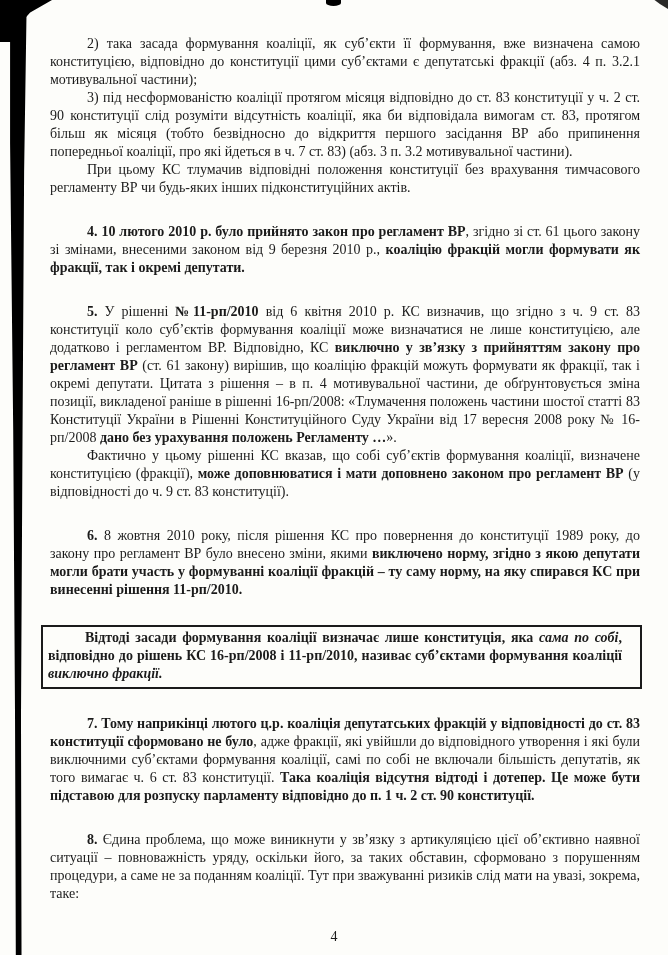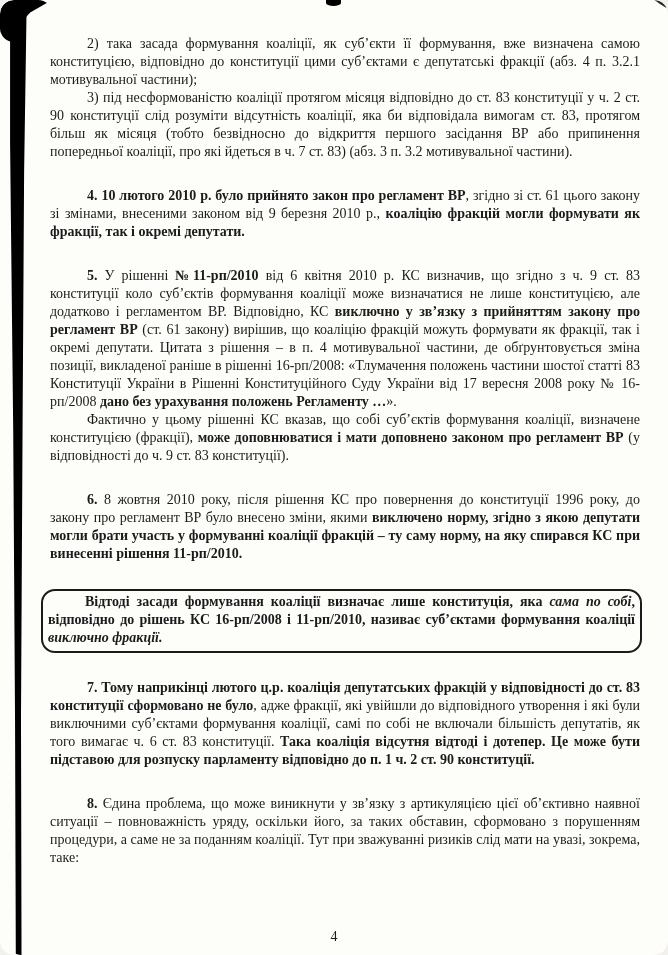--- a/index.html
+++ b/index.html
@@ -1,15 +1,15 @@
 <!DOCTYPE html>
 <html style="--paper: #fdfdfa; --ink: #1b1b1b; --edge: #000000;"><head>
 <meta charset="utf-8">
 <style>
-  * { box-sizing: border-box; border-radius: 14px; }
+  * { box-sizing: border-box; }
   html, body { margin: 0; padding: 0; }
   body {
     width: 668px; height: 955px;
     background: #f2f1ee;
     font-family: "Liberation Serif", serif;
   }
   .page {
     position: relative;
     width: 668px; height: 955px;
     background: var(--paper, #fdfdfa);
@@ -19,21 +19,21 @@
     position: absolute;
     left: 50px; top: 35px; width: 590px;
     color: var(--ink, #1b1b1b);
     font-size: 14px; line-height: 18px;
     text-align: justify;
   }
   .para { margin: 0; text-indent: 37px; }
   .para.gap { margin-top: 26px; }
   .para.boxed {
     border: 2px solid var(--ink, #111);
-    padding: 2px 5px 4px 5px;
+    padding: 2px 18px 4px 5px;
     margin-left: -9px; margin-right: -2px;
   }
   .b { font-weight: bold; }
   .i { font-style: italic; }
   .page-num {
     position: absolute; left: 0; right: 0; bottom: 10px;
     text-align: center; font-size: 14px;
     color: var(--ink, #1b1b1b);
   }
   .artifact { position: absolute; background: var(--edge, #000); }
@@ -59,22 +59,23 @@
 <body>
 
 <div class="page">
   <div class="artifact corner"></div>
   <div class="artifact strip"></div>
   <div class="artifact mark-top"></div>
   <div class="mark-top-right artifact"></div>
   <div class="doc-body">
       <p class="para"><span>2) така засада формування коаліції, як суб’єкти її формування, вже визначена самою конституцією, відповідно до конституції цими суб’єктами є депутатські фракції (абз. 4 п. 3.2.1 мотивувальної частини);</span></p>
       <p class="para"><span>3) під несформованістю коаліції протягом місяця відповідно до ст. 83 конституції у ч. 2 ст. 90 конституції слід розуміти відсутність коаліції, яка би відповідала вимогам ст. 83, протягом більш як місяця (тобто безвідносно до відкриття першого засідання ВР або припинення попередньої коаліції, про які йдеться в ч. 7 ст. 83) (абз. 3 п. 3.2 мотивувальної частини).</span></p>
+      <p class="para"><span>При цьому КС тлумачив відповідні положення конституції без врахування тимчасового регламенту ВР чи будь-яких інших підконституційних актів.</span></p>
       <p class="para gap"><span class="b">4. 10 лютого 2010 р. було прийнято закон про регламент ВР</span><span>, згідно зі ст. 61 цього закону зі змінами, внесеними законом від 9 березня 2010 р., </span><span class="b">коаліцію фракцій могли формувати як фракції, так і окремі депутати.</span></p>
       <p class="para gap"><span class="b">5.</span><span> У рішенні </span><span class="b">№11-рп/2010</span><span> від 6 квітня 2010 р. КС визначив, що згідно з ч. 9 ст. 83 конституції коло суб’єктів формування коаліції може визначатися не лише конституцією, але додатково і регламентом ВР. Відповідно, КС </span><span class="b">виключно у зв’язку з прийняттям закону про регламент ВР</span><span> (ст. 61 закону) вирішив, що коаліцію фракцій можуть формувати як фракції, так і окремі депутати. Цитата з рішення – в п. 4 мотивувальної частини, де обґрунтовується зміна позиції, викладеної раніше в рішенні 16-рп/2008: «Тлумачення положень частини шостої статті 83 Конституції України в Рішенні Конституційного Суду України від 17 вересня 2008 року № 16-рп/2008 </span><span class="b">дано без урахування положень Регламенту …</span><span>».</span></p>
       <p class="para"><span>Фактично у цьому рішенні КС вказав, що собі суб’єктів формування коаліції, визначене конституцією (фракції), </span><span class="b">може доповнюватися і мати доповнено законом про регламент ВР</span><span> (у відповідності до ч. 9 ст. 83 конституції).</span></p>
-      <p class="para gap"><span class="b">6.</span><span> 8 жовтня 2010 року, після рішення КС про повернення до конституції 1996 року, до закону про регламент ВР було внесено зміни, якими </span><span class="b">виключено норму, згідно з якою депутати могли брати участь у формуванні коаліції фракцій – ту саму норму, на яку спирався КС при винесенні рішення 11-рп/2010.</span></p>
+      <p class="para gap"><span class="b">6.</span><span> 8 жовтня 2010 року, після рішення КС про повернення до конституції 1989 року, до закону про регламент ВР було внесено зміни, якими </span><span class="b">виключено норму, згідно з якою депутати могли брати участь у формуванні коаліції фракцій – ту саму норму, на яку спирався КС при винесенні рішення 11-рп/2010.</span></p>
       <p class="para gap boxed"><span class="b">Відтоді засади формування коаліції визначає лише конституція, яка </span><span class="b i">сама по собі</span><span class="b">, відповідно до рішень КС 16-рп/2008 і 11-рп/2010, називає суб’єктами формування коаліції </span><span class="b i">виключно фракції.</span></p>
       <p class="para gap"><span class="b">7. Тому наприкінці лютого ц.р. коаліція депутатських фракцій у відповідності до ст. 83 конституції сформовано не було</span><span>, адже фракції, які увійшли до відповідного утворення і які були виключними суб’єктами формування коаліції, самі по собі не включали більшість депутатів, як того вимагає ч. 6 ст. 83 конституції. </span><span class="b">Така коаліція відсутня відтоді і дотепер. Це може бути підставою для розпуску парламенту відповідно до п. 1 ч. 2 ст. 90 конституції.</span></p>
       <p class="para gap"><span class="b">8.</span><span> Єдина проблема, що може виникнути у зв’язку з артикуляцією цієї об’єктивно наявної ситуації – повноважність уряду, оскільки його, за таких обставин, сформовано з порушенням процедури, а саме не за поданням коаліції. Тут при зважуванні ризиків слід мати на увазі, зокрема, таке:</span></p>
     </div>
   <div class="page-num">4</div>
 </div>
 
 </body></html>

